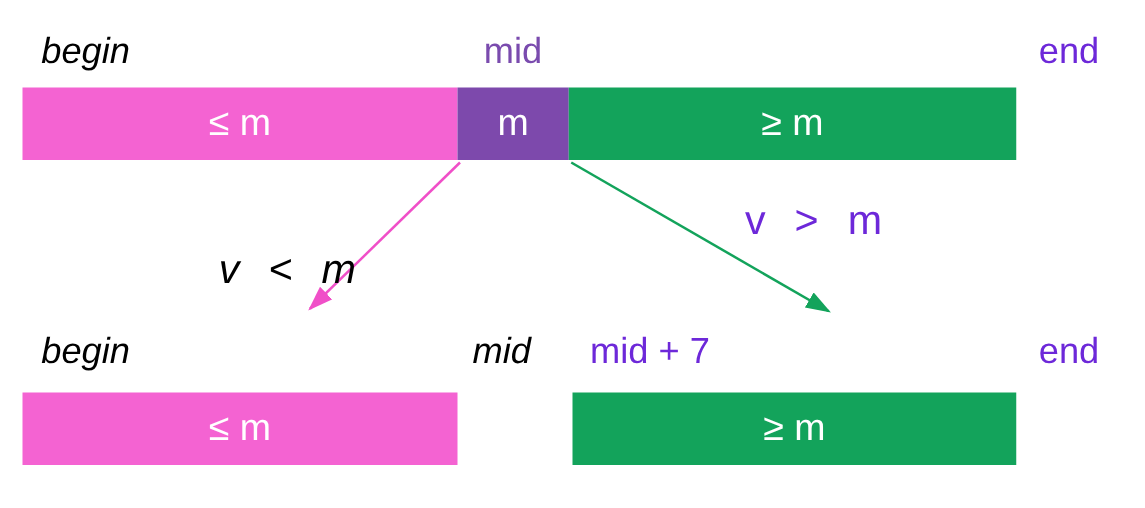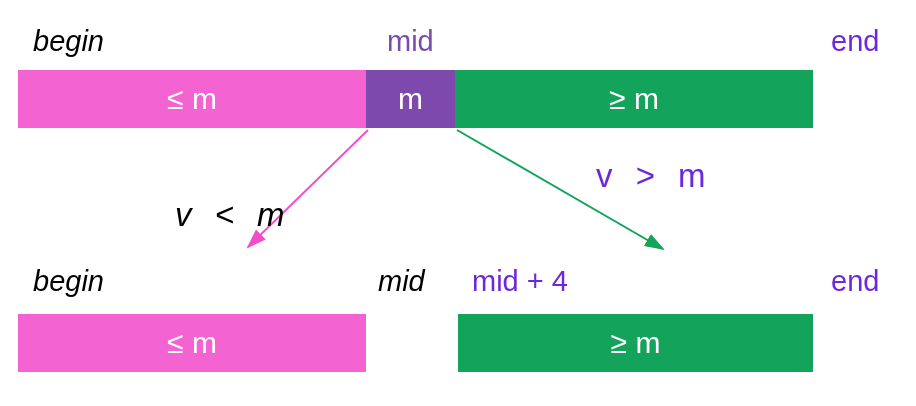--- a/index.html
+++ b/index.html
@@ -54,21 +54,21 @@
     </defs>
     <line x1="368" y1="130" x2="248" y2="247" stroke="#f04fc8" stroke-width="2" marker-end="url(#ah-pink)"></line>
     <line x1="457" y1="130" x2="663" y2="249" stroke="#13a35b" stroke-width="2" marker-end="url(#ah-green)"></line>
   </svg>
 
   <span class="cond pink" style="left:175px;top:158px;margin-top:40px;">v &lt; m</span>
   <span class="cond green" style="left:596px;top:159px;">v &gt; m</span>
 
   <span class="lbl pink" style="left:33px;top:266px;">begin</span>
   <span class="lbl pink" style="left:378px;top:266px;">mid</span>
-  <span class="lbl green" style="left:472px;top:266px;">mid + 4</span>
+  <span class="lbl green" style="left:472px;top:266px;">mid + 7</span>
   <span class="lbl green" style="left:831px;top:266px;">end</span>
 
   <div class="bar" style="left:18px;top:314px;width:348px;">
     <div class="seg seg-pink" style="width:100%;">≤ m</div>
   </div>
   <div class="bar" style="left:458px;top:314px;width:355px;">
     <div class="seg seg-green" style="width:100%;">≥ m</div>
   </div>
 
 </div>

